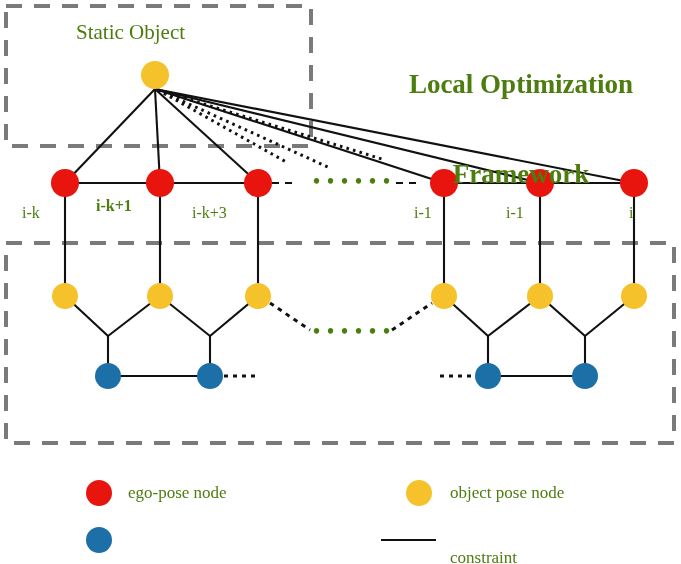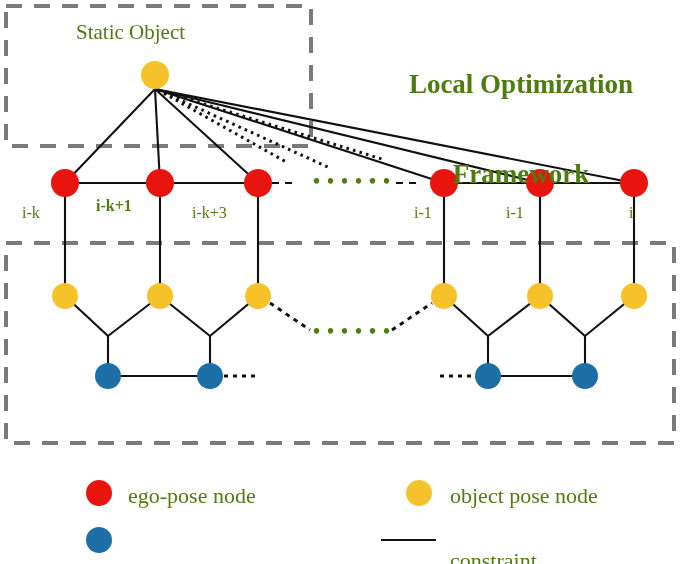--- a/index.html
+++ b/index.html
@@ -41,21 +41,21 @@
     letter-spacing: 0px;
   }
   .box-label {
     font-size: 21px;
   }
   .tick-label {
     font-size: 16px;
     margin-top: 7px;
   }
   .legend-label {
-    font-size: 22px;
+    font-size: 17px;
   }
 </style>
 </head>
 <body>
 
 <div id="figure-root">
 
   <svg id="diagram" viewBox="0 0 681 564">
 
     <g>

